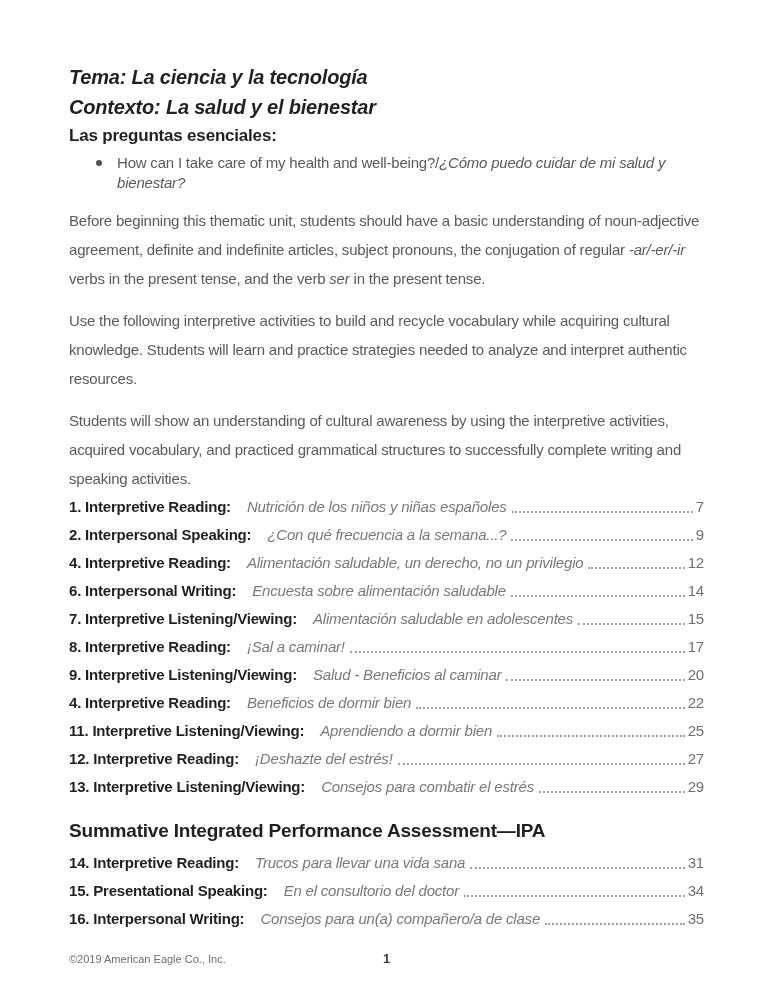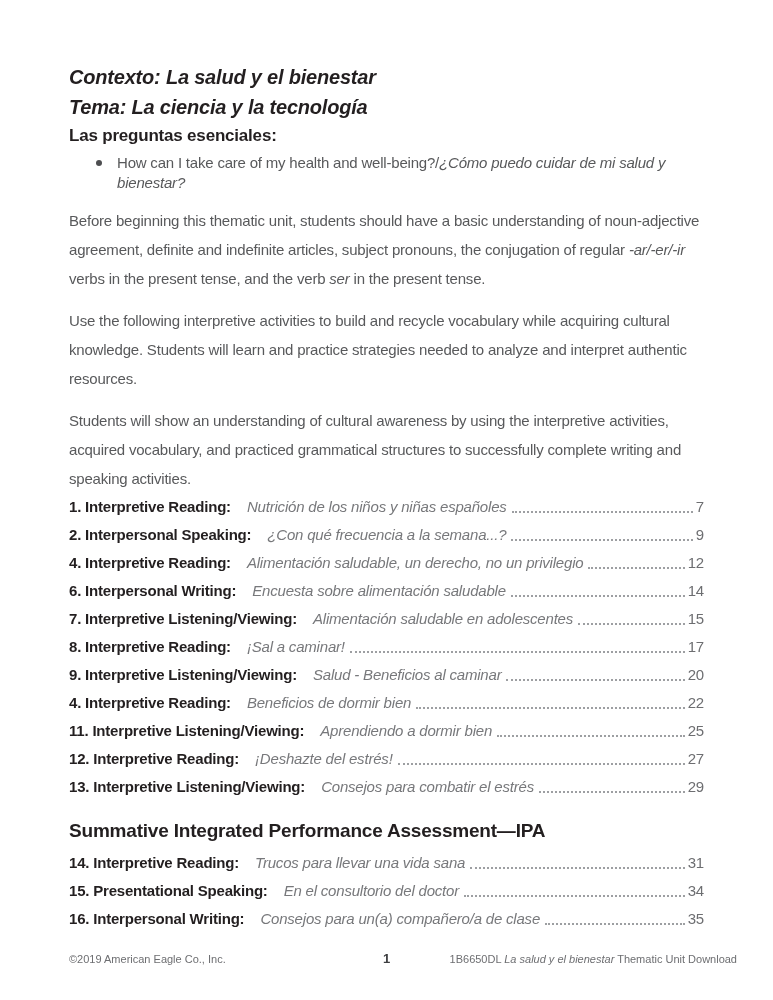--- a/index.html
+++ b/index.html
@@ -64,22 +64,22 @@
     font-weight:bold;color:#3d3e40;font-size:13px;}
   .f-right{position:absolute;right:36px;top:2px;white-space:nowrap;}
   .f-right em{font-style:italic;}
 </style>
 </head>
 <body>
 
 <div class="page">
   <div class="content">
 
+    <h1 class="doc-title">Tema: La ciencia y la tecnología</h1>
     <h1 class="doc-title">Contexto: La salud y el bienestar</h1>
-    <h1 class="doc-title">Tema: La ciencia y la tecnología</h1>
     <h2 class="eq-heading">Las preguntas esenciales:</h2>
 
     <div class="bullet-row">
       <span class="bullet-dot"></span>
       <span class="bullet-text"><span>How can I take care of my health and well-being?/</span><em>¿Cómo puedo cuidar de mi salud y bienestar?</em></span>
     </div>
 
     <p class="body-par"><span>Before beginning this thematic unit, students should have a basic understanding of noun-adjective agreement, definite and indefinite articles, subject pronouns, the conjugation of regular </span><em>-ar/-er/-ir</em><span> verbs in the present tense, and the verb </span><em>ser</em><span> in the present tense.</span></p>
 
     <p class="body-par">Use the following interpretive activities to build and recycle vocabulary while acquiring cultural knowledge. Students will learn and practice strategies needed to analyze and interpret authentic resources.</p>
@@ -175,15 +175,14 @@
     <span class="toc-title">Consejos para un(a) compañero/a de clase</span>
     <span class="toc-leader"></span>
     <span class="toc-page">35</span>
   </div>
       </div>
   </div>
 
   <footer>
     <span class="f-left">©2019 American Eagle Co., Inc.</span>
     <span class="f-center">1</span>
-    <span class="f-right"><span>1B6650DL</span> <em>La salud y el bienestar</em> <span>Thematic Unit Download</span></span>
   </footer>
 </div>
 
 </body></html>

